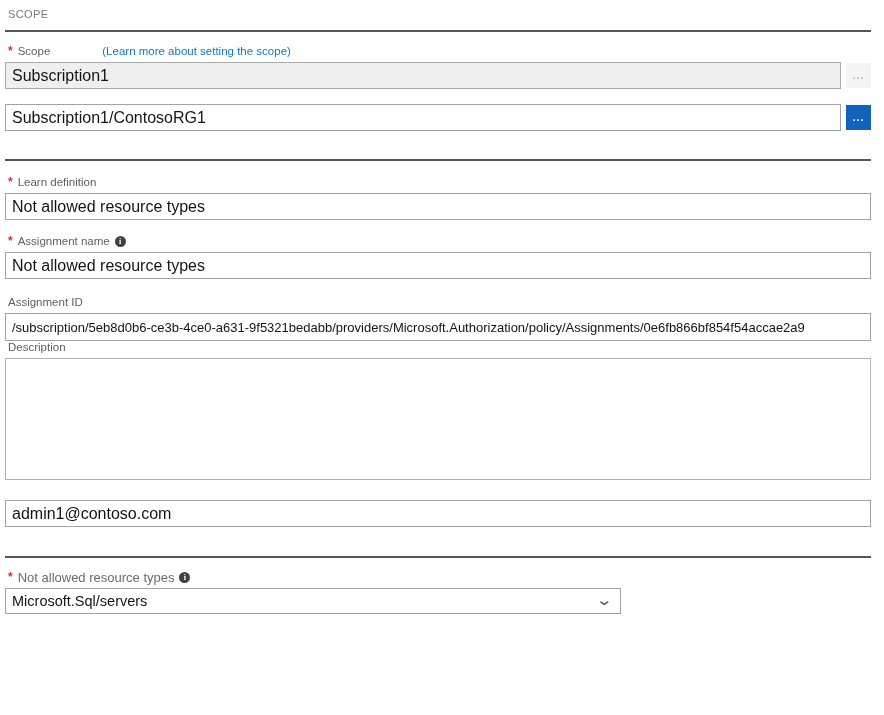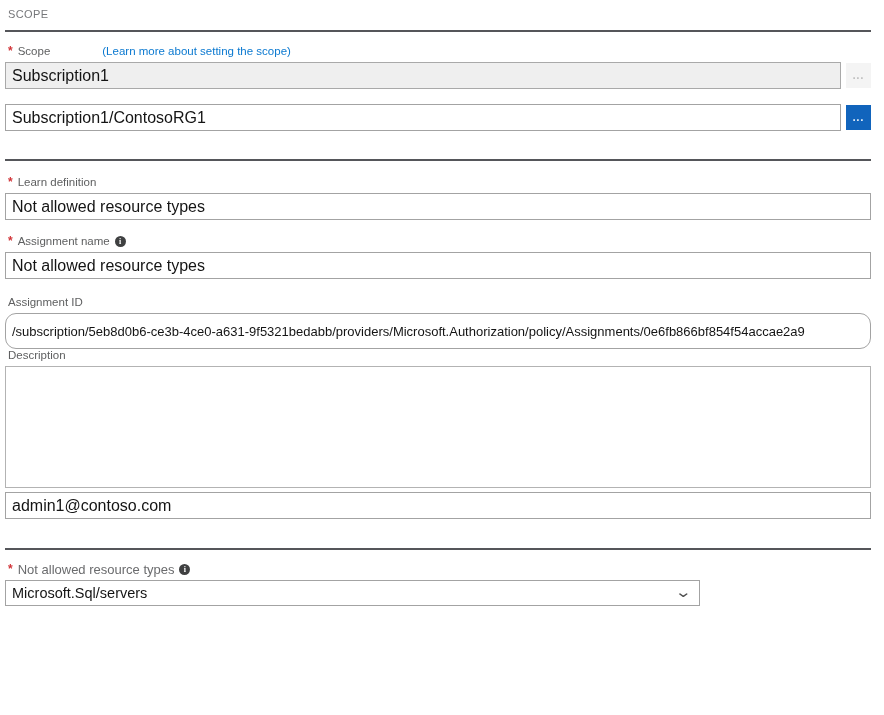--- a/index.html
+++ b/index.html
@@ -74,21 +74,21 @@
     height: 27px;
     border: 1px solid #a3a3a3;
     background: #ffffff;
     font-family: "Liberation Sans", sans-serif;
     font-size: 16px;
     color: #141414;
     padding: 12px 6px;
     outline: none;
   }
   .input--readonly { background: #efefef; border-color: #a9a9a9; }
-  .input--id { font-size: 13px; height: 36px; border-radius: 11px; }
+  .input--id { font-size: 13px; height: 28px; }
 
   .input-row { display: flex; align-items: stretch; }
   .input-row .text-input { flex: 1 1 auto; }
 
   .ellipsis-btn {
     flex: 0 0 auto;
     width: 25px;
     height: 25px;
     margin-left: 5px;
     margin-top: 1px;
@@ -115,21 +115,21 @@
     resize: none;
     outline: none;
     font-family: "Liberation Sans", sans-serif;
     font-size: 16px;
     padding: 4px 6px;
     color: #141414;
   }
 
   
   .select-control {
-    width: 695px;
+    width: 616px;
     height: 26px;
     border: 1px solid #a3a3a3;
     background: #ffffff;
     display: flex;
     align-items: center;
     justify-content: space-between;
     padding: 0 9px 0 6px;
     cursor: pointer;
   }
   .select-value {
@@ -145,21 +145,21 @@
     transform: scaleX(1.4);
     margin-top: -4px;
   }
 
   
   .mb-9  { margin-bottom: 9px; }
   .mb-13 { margin-bottom: 13px; }
   .mb-14 { }
   .mb-15 { margin-bottom: 15px; }
   .mb-17 { margin-bottom: 17px; }
-  .mb-20 { margin-bottom: 4px; }
+  .mb-20 { margin-bottom: 20px; }
   .mb-28 { margin-bottom: 28px; }
   .mb-29 { margin-bottom: 29px; }
 </style>
 </head>
 <body>
 
 <div class="page">
 
   <div class="section-header mb-9">SCOPE</div>
   <div class="section-rule mb-13"></div>

